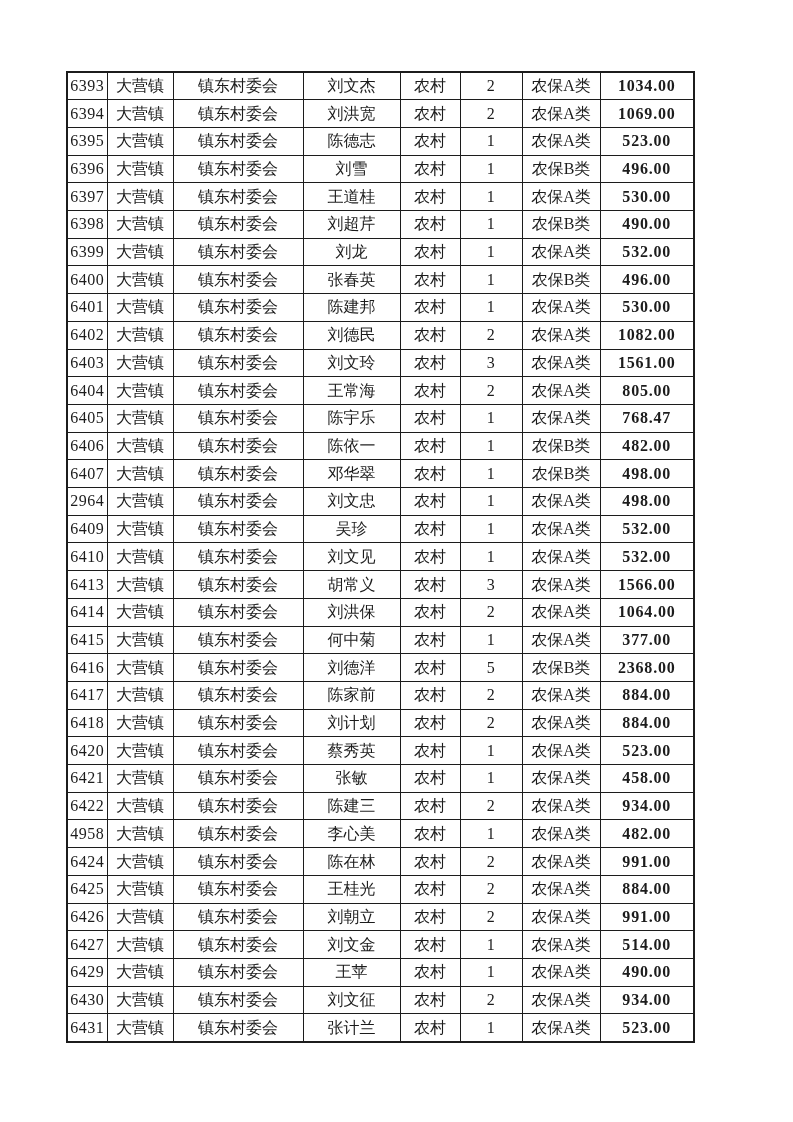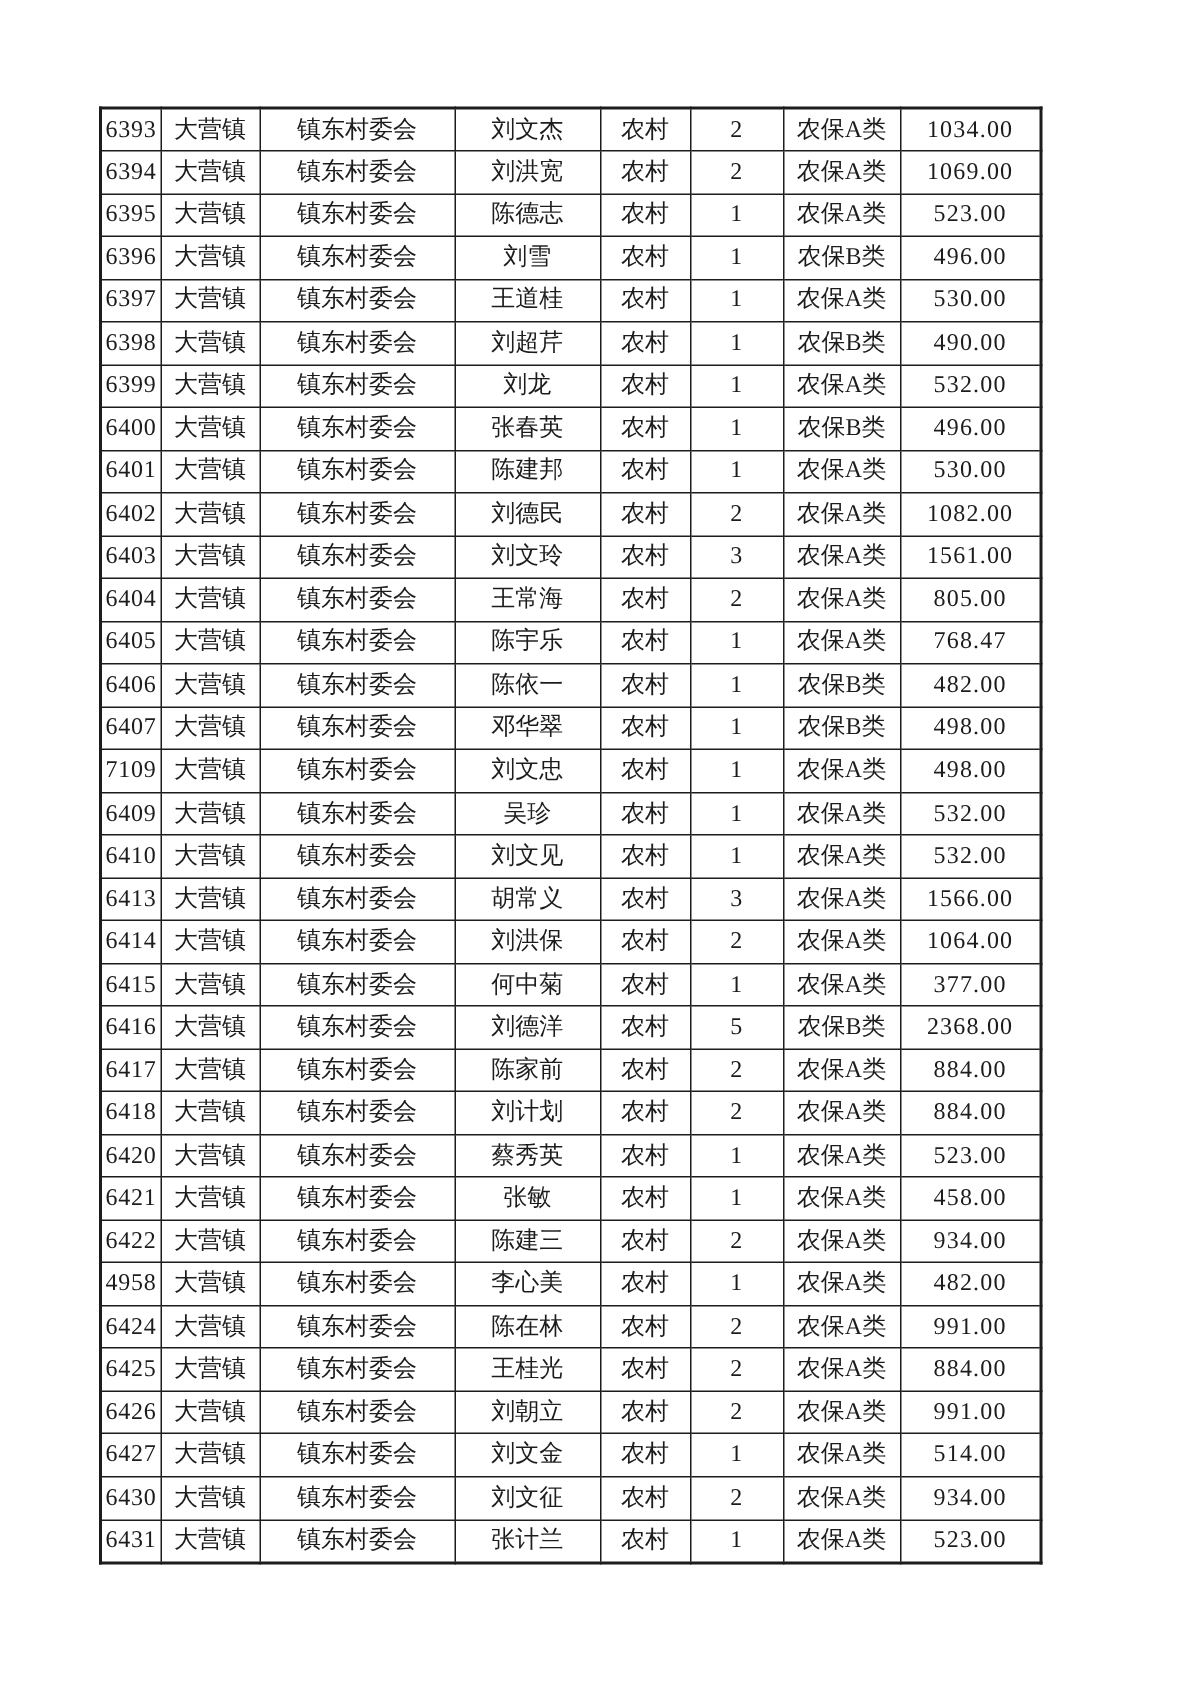--- a/index.html
+++ b/index.html
@@ -41,21 +41,21 @@
     white-space: nowrap;
     overflow: hidden;
   }
   table.roster tr {
     height: 24.9px;
   }
   td.c-id, td.c-count, td.c-amount {
     font-size: 15px;
     letter-spacing: 0.5px;
   }
-  td.c-amount { letter-spacing: 0.8px; }
+  td.c-amount { letter-spacing: 0.8px; font-weight: bold; }
 </style>
 </head>
 <body>
 
 <div class="page">
   <div class="sheet">
     <table class="roster">
       <colgroup>
         <col style="width:40px">
         <col style="width:66px">
@@ -211,21 +211,21 @@
             <td class="c-id">6407</td>
             <td class="c-town">大营镇</td>
             <td class="c-village">镇东村委会</td>
             <td class="c-name">邓华翠</td>
             <td class="c-category">农村</td>
             <td class="c-count">1</td>
             <td class="c-insurance_type">农保B类</td>
             <td class="c-amount">498.00</td>
           </tr>
           <tr>
-            <td class="c-id">7109</td>
+            <td class="c-id">2964</td>
             <td class="c-town">大营镇</td>
             <td class="c-village">镇东村委会</td>
             <td class="c-name">刘文忠</td>
             <td class="c-category">农村</td>
             <td class="c-count">1</td>
             <td class="c-insurance_type">农保A类</td>
             <td class="c-amount">498.00</td>
           </tr>
           <tr>
             <td class="c-id">6409</td>
@@ -379,20 +379,30 @@
           </tr>
           <tr>
             <td class="c-id">6427</td>
             <td class="c-town">大营镇</td>
             <td class="c-village">镇东村委会</td>
             <td class="c-name">刘文金</td>
             <td class="c-category">农村</td>
             <td class="c-count">1</td>
             <td class="c-insurance_type">农保A类</td>
             <td class="c-amount">514.00</td>
+          </tr>
+          <tr>
+            <td class="c-id">6429</td>
+            <td class="c-town">大营镇</td>
+            <td class="c-village">镇东村委会</td>
+            <td class="c-name">王苹</td>
+            <td class="c-category">农村</td>
+            <td class="c-count">1</td>
+            <td class="c-insurance_type">农保A类</td>
+            <td class="c-amount">490.00</td>
           </tr>
           <tr>
             <td class="c-id">6430</td>
             <td class="c-town">大营镇</td>
             <td class="c-village">镇东村委会</td>
             <td class="c-name">刘文征</td>
             <td class="c-category">农村</td>
             <td class="c-count">2</td>
             <td class="c-insurance_type">农保A类</td>
             <td class="c-amount">934.00</td>

